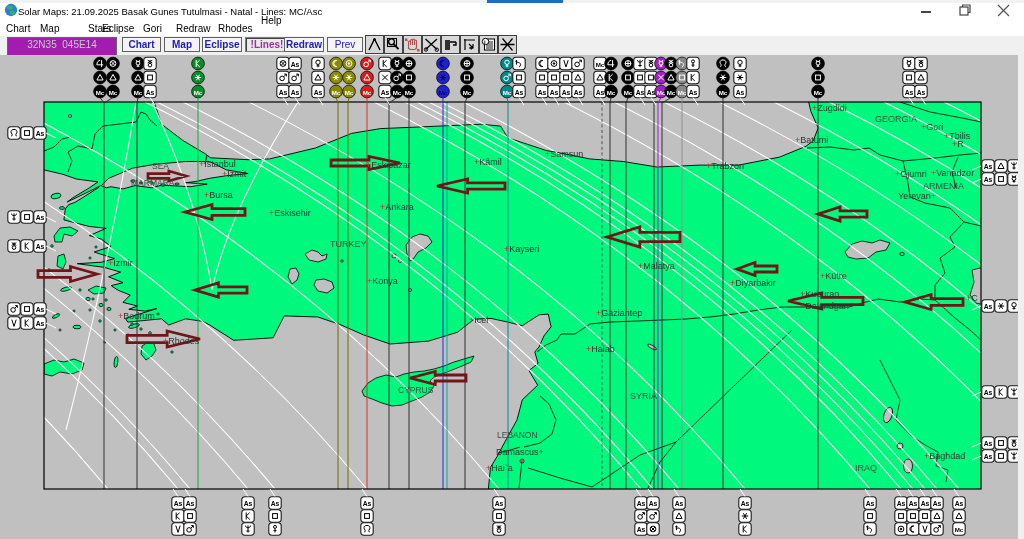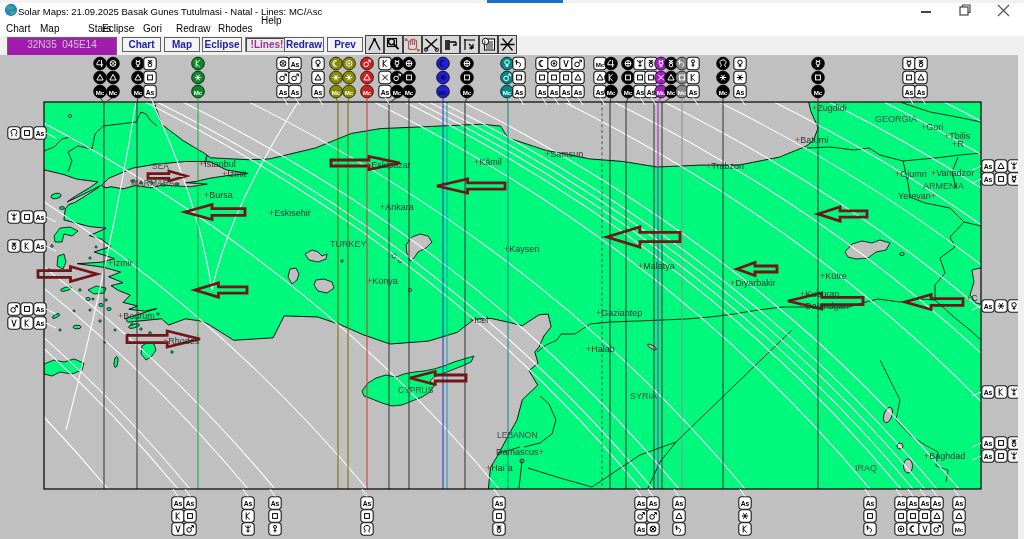--- a/index.html
+++ b/index.html
@@ -28,21 +28,21 @@
 <div class="abs" style="left:176px;top:23px;font-size:10px;color:#000">Redraw</div>
 <div class="abs" style="left:218px;top:23px;font-size:10px;color:#000">Rhodes</div>
 <div class="abs" style="left:261px;top:15px;font-size:10px;color:#000">Help</div>
 <div class="abs" style="left:0;top:36px;width:1024px;height:19px;background:#f0f0f0"></div>
 <div class="abs" style="left:7px;top:37px;width:110px;height:22px;background:#a21caf;border:1px solid #666;box-sizing:border-box;text-align:center;font-size:10px;color:#c8c8c8;line-height:14px">32N35&nbsp; 045E14</div>
 <div style="position:absolute;left:122px;top:37px;width:39px;height:15px;background:#f4f4f4;border:1px solid #606060;box-sizing:border-box;text-align:center;font-size:10px;font-weight:bold;color:#2020b0;line-height:14px">Chart</div>
 <div style="position:absolute;left:164px;top:37px;width:36px;height:15px;background:#f4f4f4;border:1px solid #606060;box-sizing:border-box;text-align:center;font-size:10px;font-weight:bold;color:#2020b0;line-height:14px">Map</div>
 <div style="position:absolute;left:202px;top:37px;width:40px;height:15px;background:#f4f4f4;border:1px solid #606060;box-sizing:border-box;text-align:center;font-size:10px;font-weight:bold;color:#2020b0;line-height:14px">Eclipse</div>
 <div style="position:absolute;left:245px;top:37px;width:44px;height:15px;background:#ece8ec;border:1px solid #808080;box-shadow:inset 1px 1px 0 #404040;box-sizing:border-box;text-align:center;font-size:10px;font-weight:bold;color:#993399;line-height:14px">!Lines!</div>
 <div style="position:absolute;left:284px;top:37px;width:40px;height:15px;background:#f4f4f4;border:1px solid #606060;box-sizing:border-box;text-align:center;font-size:10px;font-weight:bold;color:#2020b0;line-height:14px">Redraw</div>
-<div style="position:absolute;left:327px;top:37px;width:36px;height:15px;background:#f4f4f4;border:1px solid #606060;box-sizing:border-box;text-align:center;font-size:10px;font-weight:bold;color:#2020b0;line-height:14px">Prev</div>
+<div style="position:absolute;left:327px;top:37px;width:36px;height:15px;background:#f4f4f4;border:1px solid #606060;box-sizing:border-box;text-align:center;font-size:10px;font-weight:normal;color:#2020b0;line-height:14px">Prev</div>
 <div style="position:absolute;left:365px;top:35px;width:19px;height:19px;background:#d8d8d8;border:1px solid #404040;box-sizing:border-box"><svg width="17" height="17" viewBox="0 0 17 17">
       <path d="M8.5,3 L3,14 M8.5,3 L14,14 M8.5,2.2 v2.4" stroke="#000" stroke-width="1.4" fill="none"></path>
       <circle cx="8.5" cy="3.2" r="1.2" fill="#000"></circle>
     </svg></div>
 <div style="position:absolute;left:384px;top:35px;width:19px;height:19px;background:#d8d8d8;border:1px solid #404040;box-sizing:border-box"><svg width="17" height="17" viewBox="0 0 17 17">
       <rect x="2.5" y="2.5" width="9" height="8" fill="none" stroke="#000" stroke-width="1.1"></rect>
       <circle cx="6.5" cy="5.8" r="2.9" fill="none" stroke="#000" stroke-width="1.4"></circle>
       <path d="M8.7,8.2 L13.5,13.2" stroke="#000" stroke-width="1.9"></path>
     </svg></div>
 <div style="position:absolute;left:403px;top:35px;width:19px;height:19px;background:#d8d8d8;border:1px solid #404040;box-sizing:border-box"><svg width="17" height="17" viewBox="0 0 17 17">

